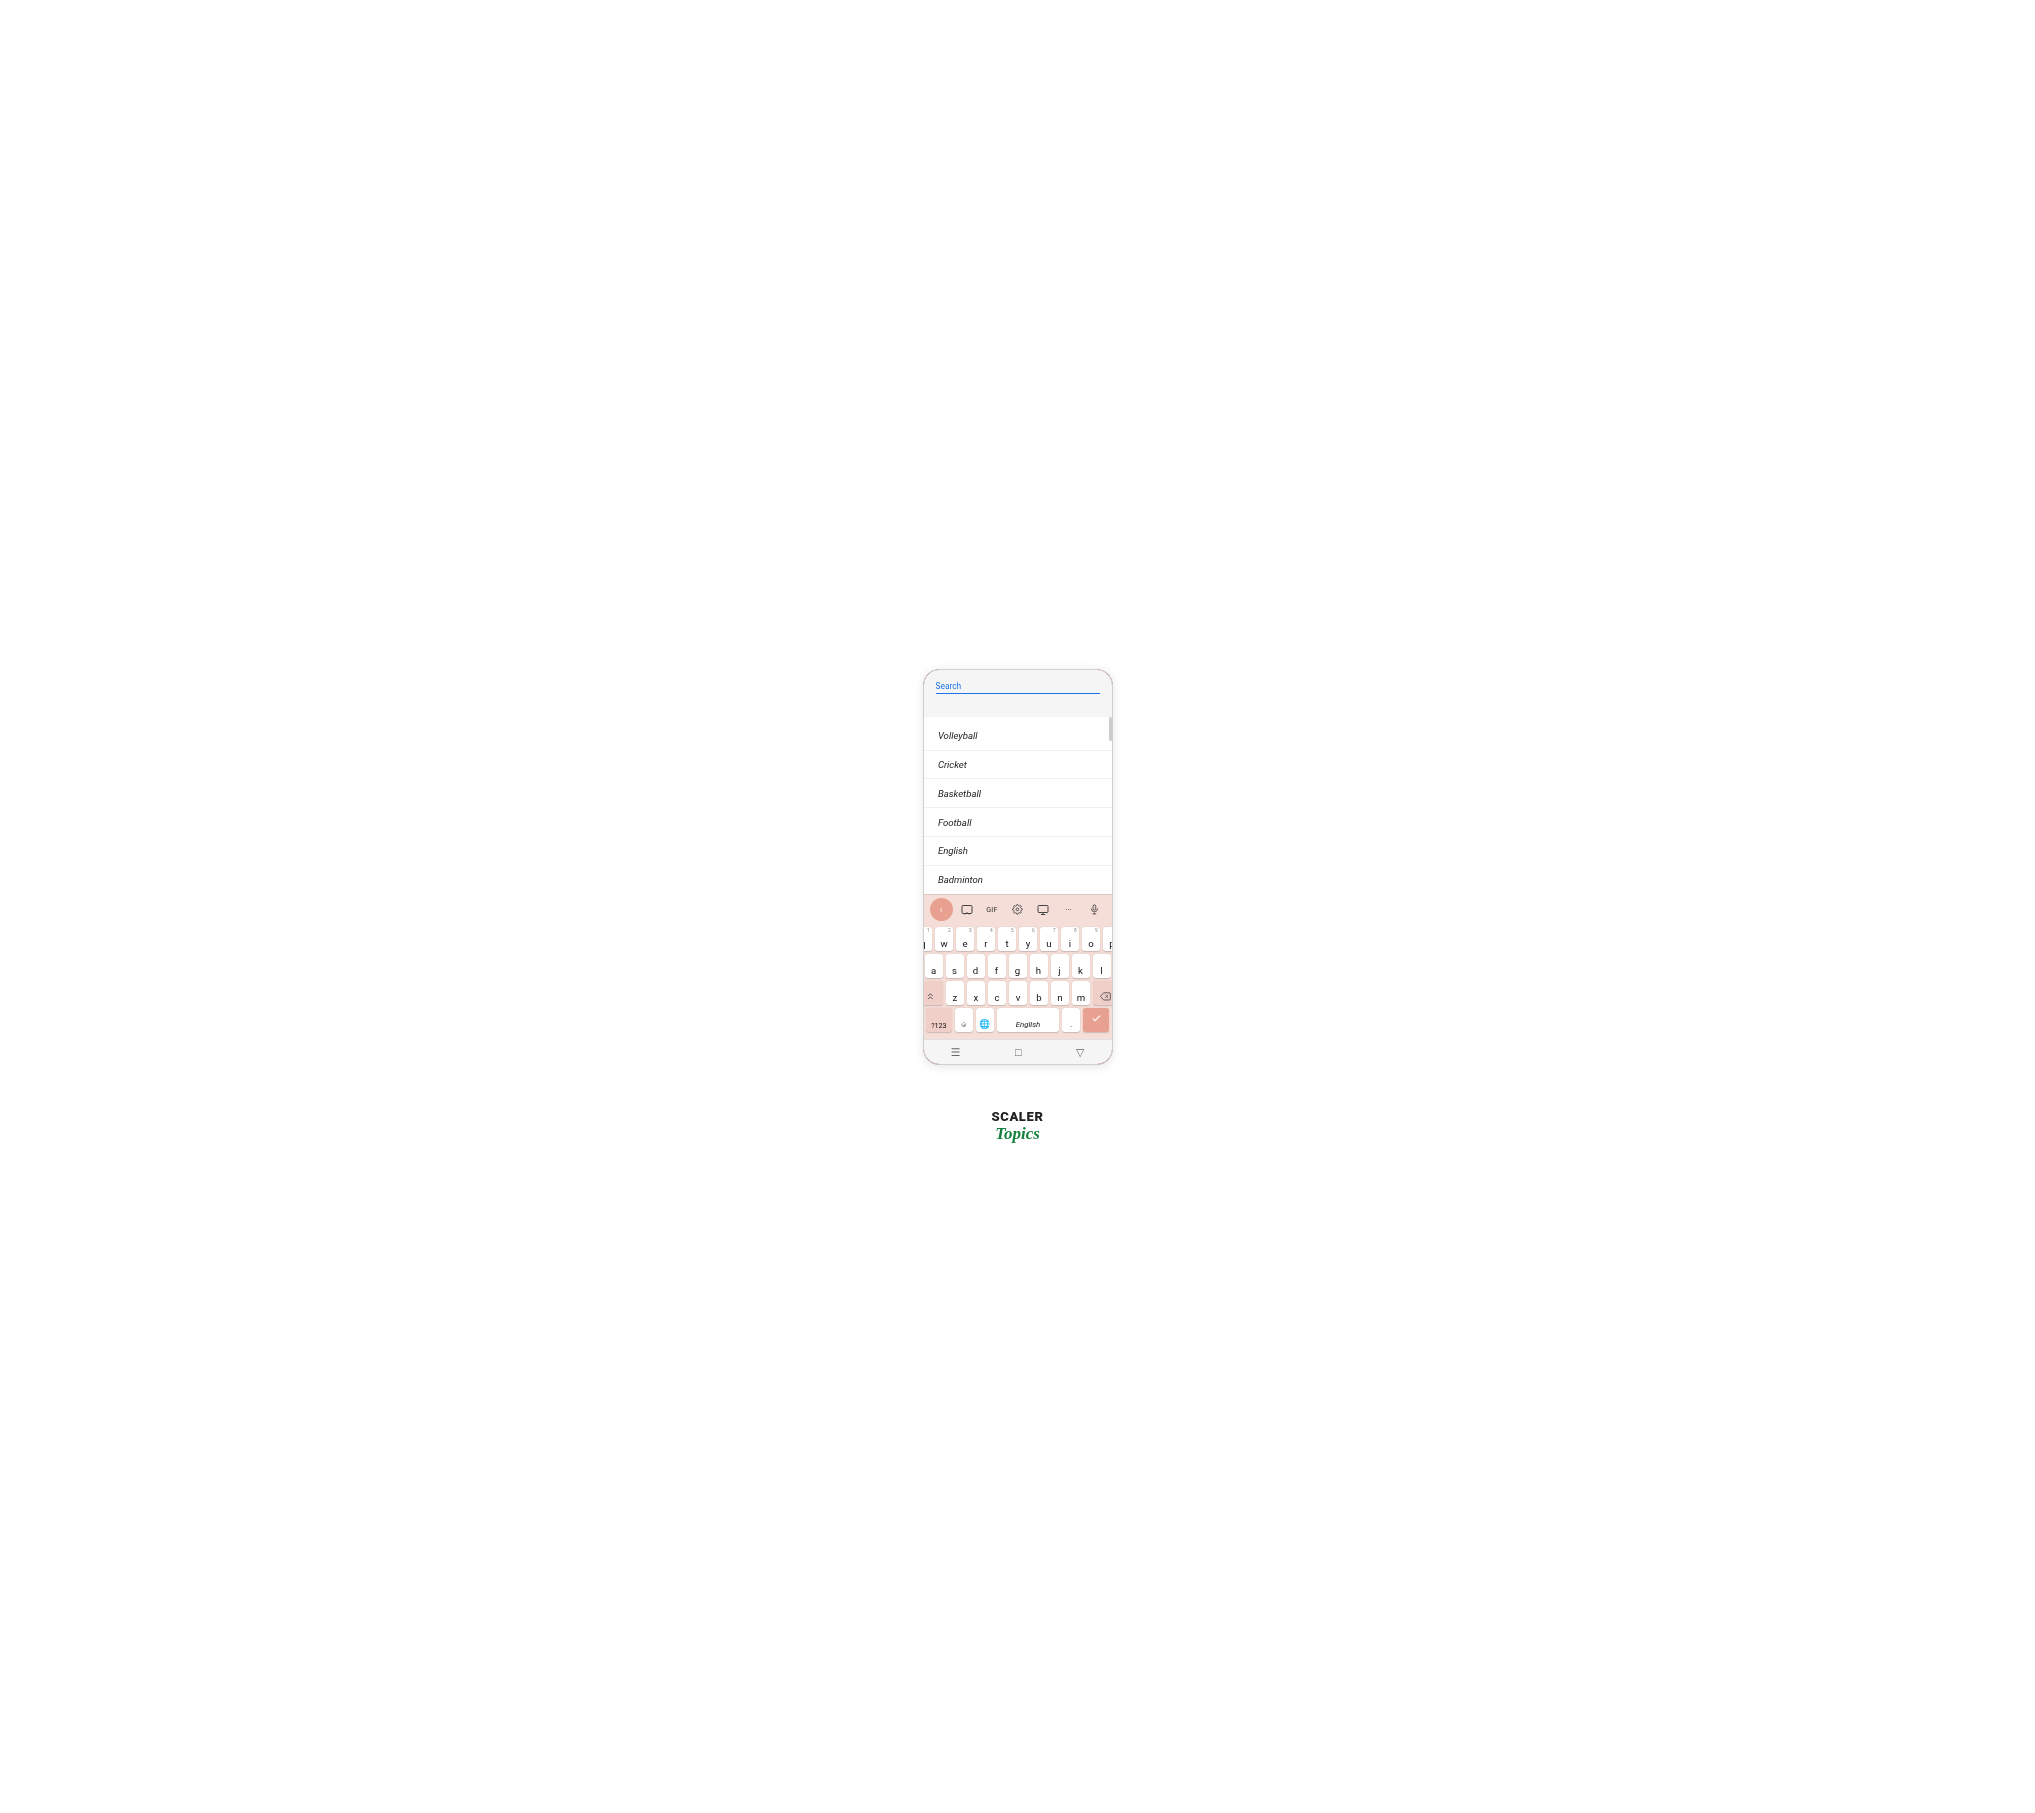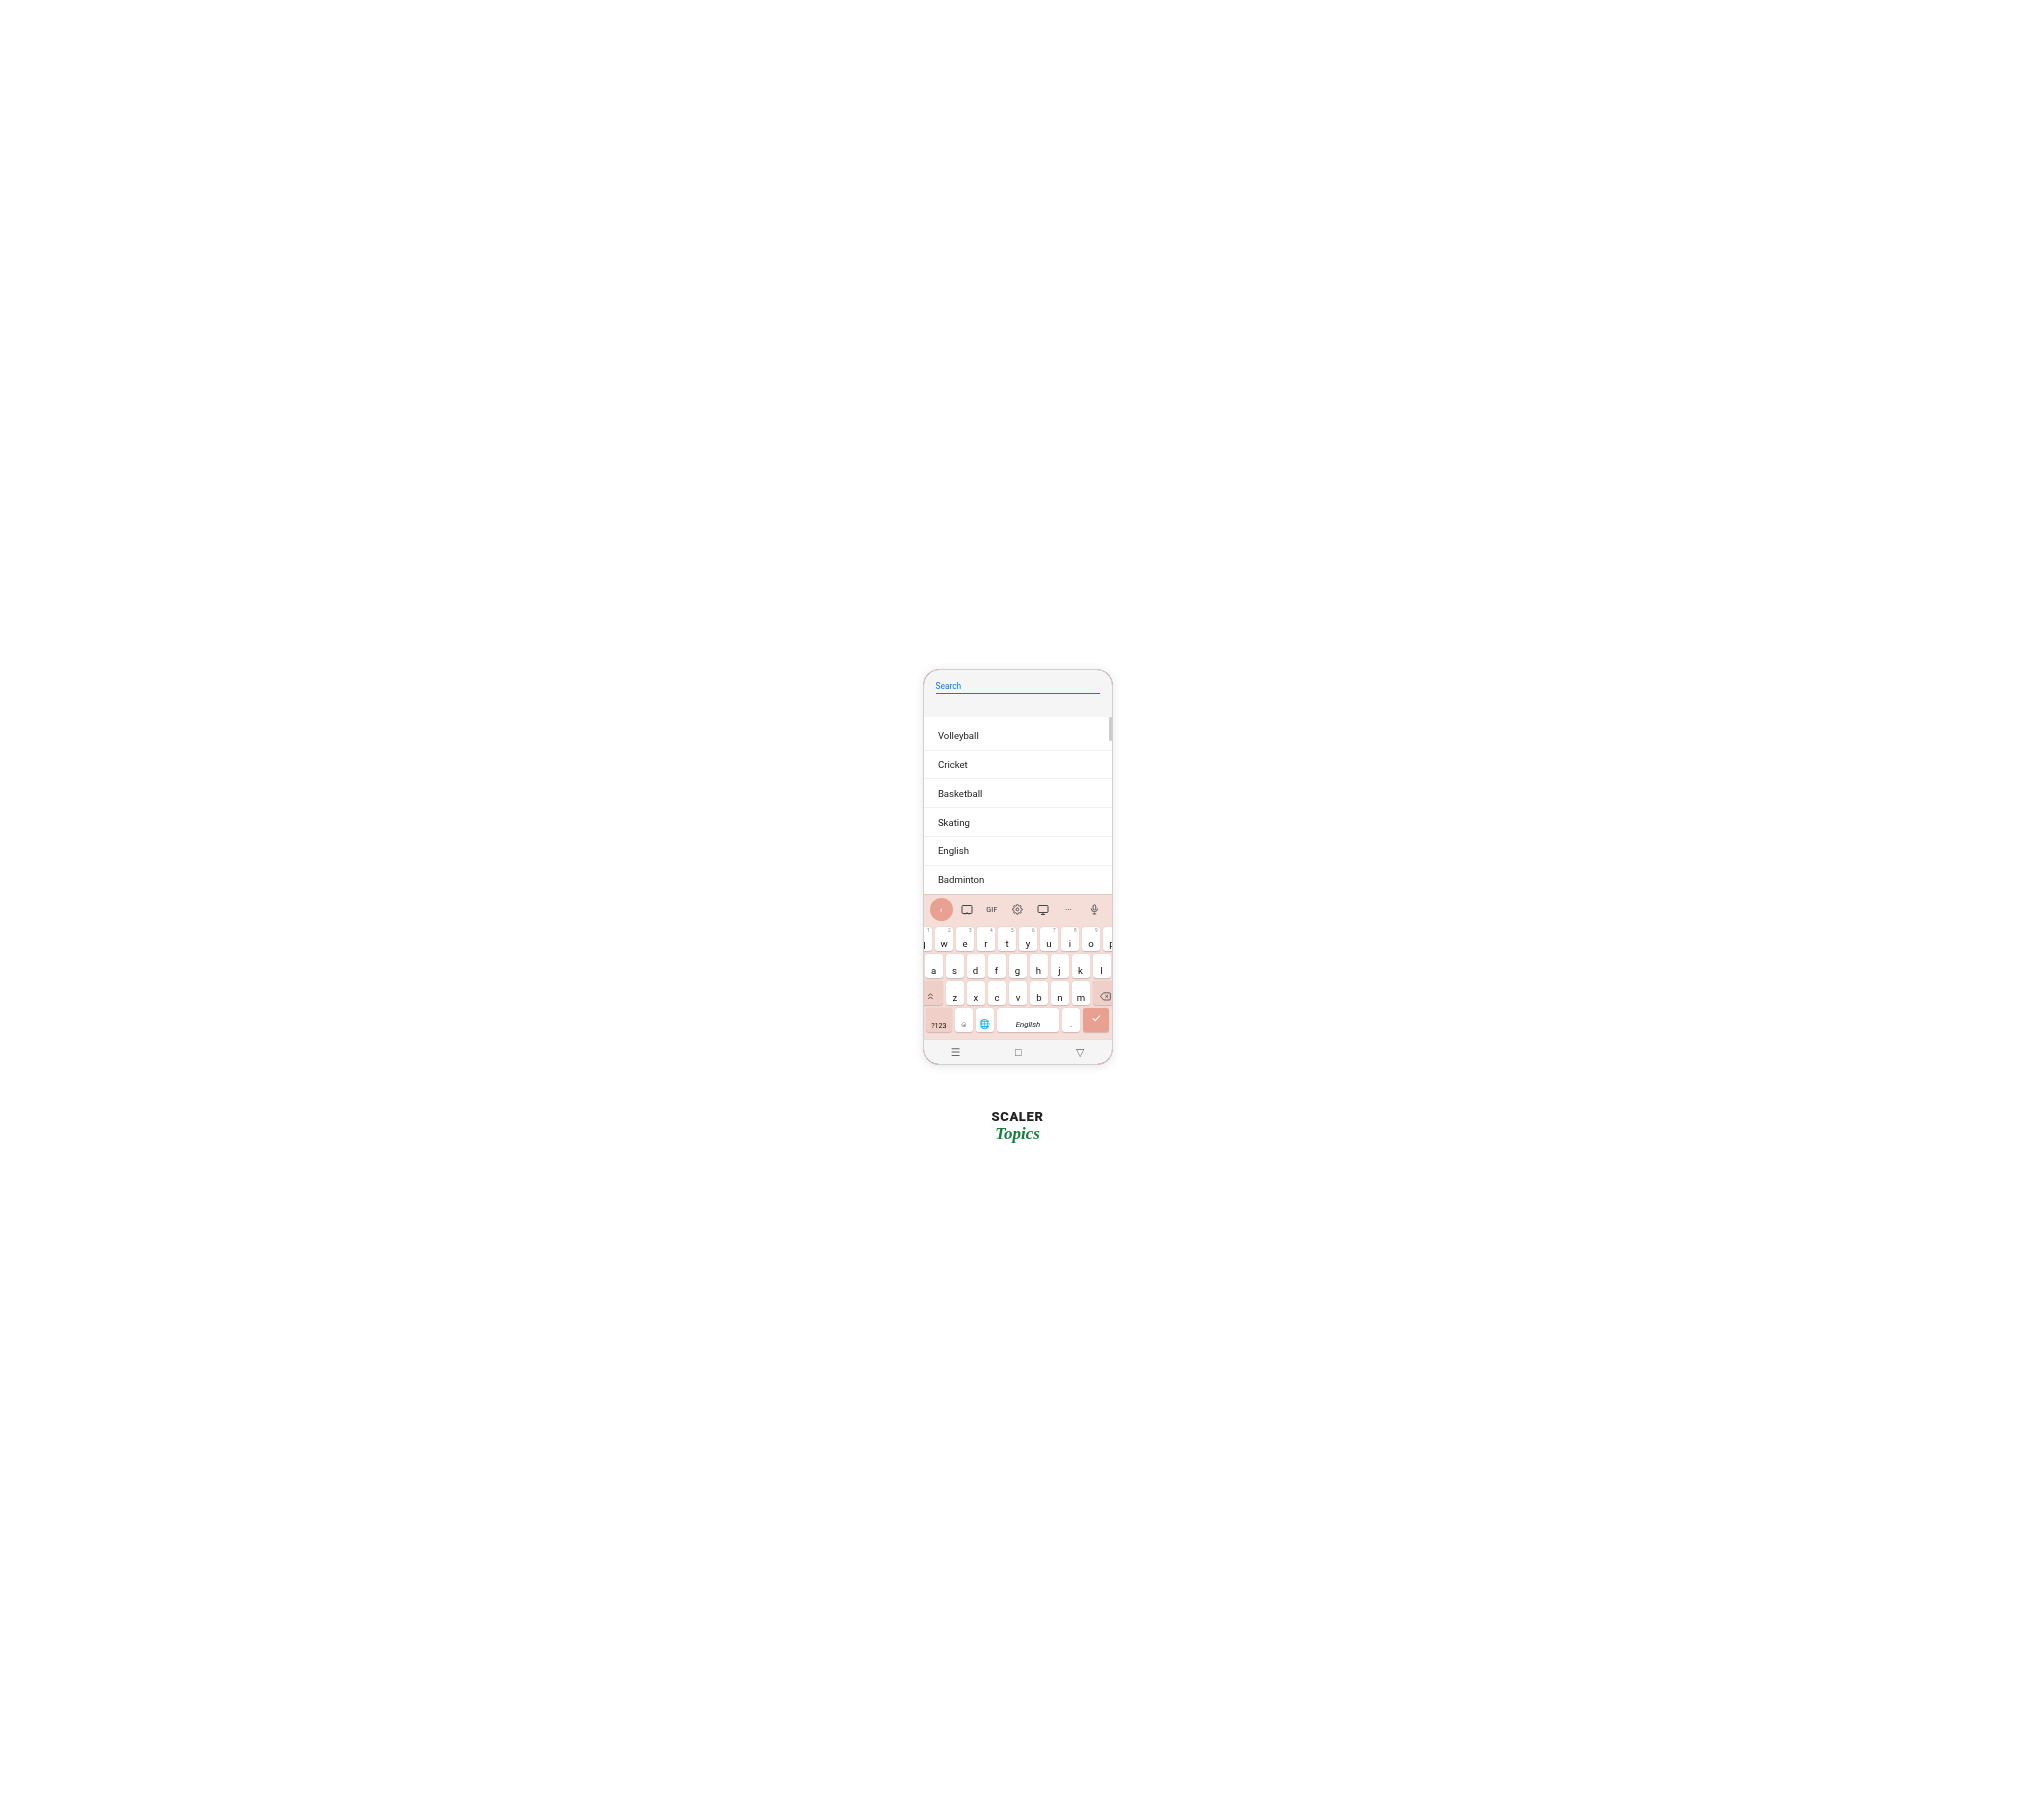--- a/index.html
+++ b/index.html
@@ -36,20 +36,21 @@
       width: 100%;
       height: 1.2px;
       background: #1a73e8;
       margin-bottom: 4.8px;
     }
 
     
     .list-area {
       background: #ffffff;
       padding: 4.8px 0 0 0;
+      font-style: italic;
     }
     .list-item {
       padding: 8.4px 14.4px;
       font-size: 9.6px;
       color: #222222;
       border-bottom: 0.6px solid #f0f0f0;
       background: #ffffff;
     }
     .list-item:last-child {
       border-bottom: none;
@@ -215,21 +216,21 @@
     <div class="search-label">Search</div>
     <div class="search-underline"></div>
     <div style="height:18px;"></div>
   </div>
 
   <div class="list-wrapper">
     <div class="list-area">
       <div class="list-item">Volleyball</div>
       <div class="list-item">Cricket</div>
       <div class="list-item">Basketball</div>
-      <div class="list-item">Skating</div>
+      <div class="list-item">Football</div>
       <div class="list-item">English</div>
       <div class="list-item">Badminton</div>
     </div>
     <div class="scrollbar"></div>
   </div>
 
   <div class="keyboard-toolbar">
     <div class="toolbar-btn active">‹</div>
     <div class="toolbar-btn">
       <svg width="12" height="12" viewBox="0 0 24 24" fill="none" stroke="#444" stroke-width="2">

